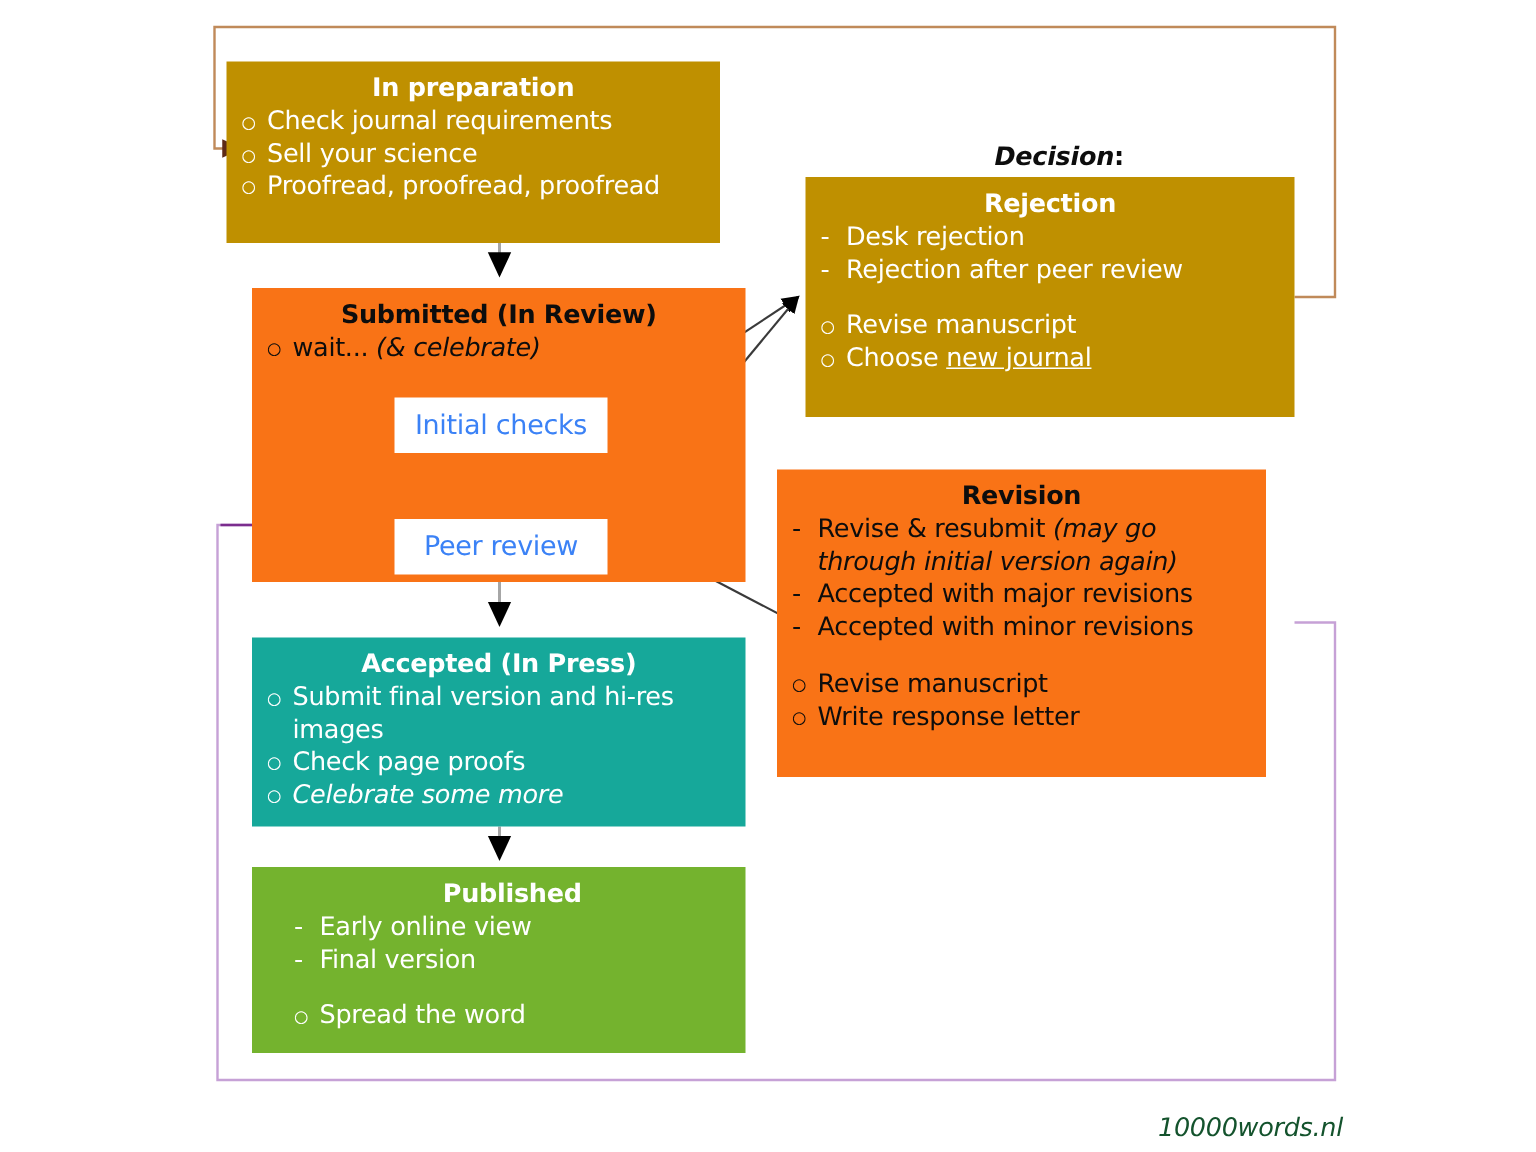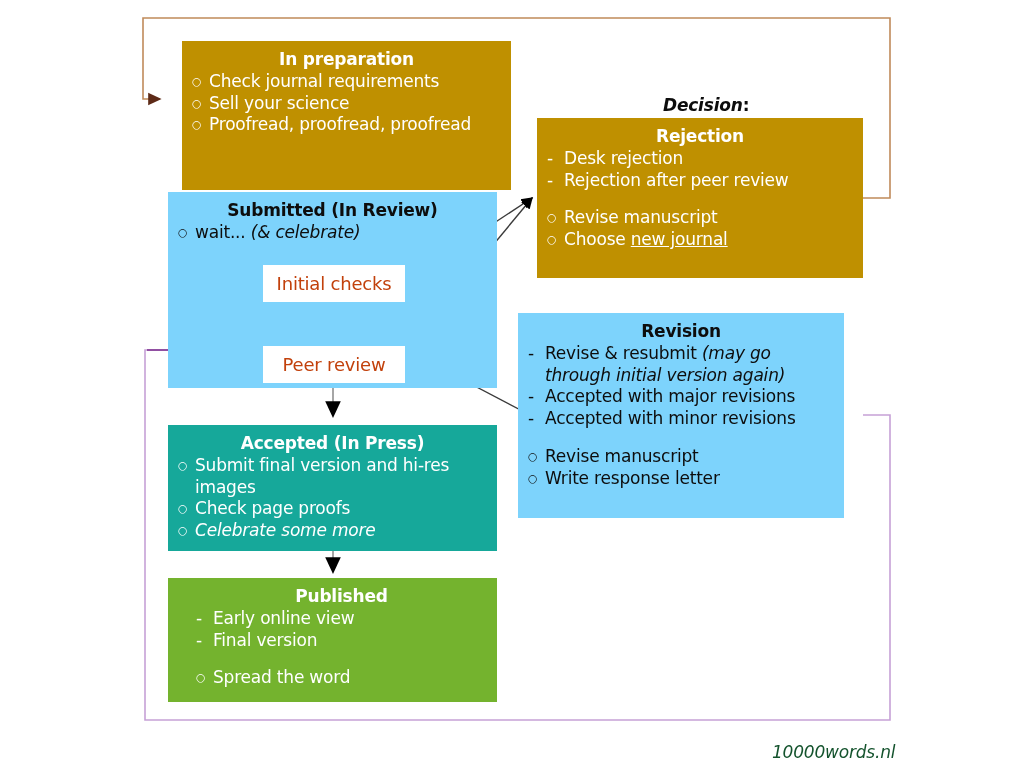--- a/index.html
+++ b/index.html
@@ -59,31 +59,31 @@
   }
   .box li .mk.circ {
     font-size: 11px;
     line-height: 1.95;
   }
   .box li .txt { flex: 1 1 auto; }
   .gap { height: 16px; }
 
   .box.gold   { background: #bf9000; color: #ffffff; }
   .box.gold .title { color: #ffffff; }
-  .box.pink   { background: #7dd3fc; color: #0d0d0d; }
+  .box.pink   { background: #f97316; color: #0d0d0d; }
   .box.pink .title { color: #0d0d0d; }
   .box.teal   { background: #16a89a; color: #ffffff; }
   .box.teal .title { color: #ffffff; }
   .box.green  { background: #74b32e; color: #ffffff; }
   .box.green .title { color: #ffffff; }
 
   .subbox {
     position: absolute;
     background: #ffffff;
-    color: #c2410c;
+    color: #3b82f6;
     font-size: 18px;
     letter-spacing: -0.2px;
     display: flex;
     align-items: center;
     justify-content: center;
     box-sizing: border-box;
   }
   .decision-label {
     position: absolute;
     font-size: 17px;
@@ -153,21 +153,21 @@
     <g>
       <path d="M863,198 L890,198 L890,18 L143,18 L143,99 L160,99" fill="none" stroke="#c08a5a" stroke-width="1.6" marker-end="url(#ahBrown)"></path>
     </g>
 
     <g>
       <path d="M863,415 L890,415 L890,720 L145,720 L145,350 L257,350" fill="none" stroke="#c6a1d6" stroke-width="1.6"></path>
       <line x1="147" y1="350" x2="258" y2="350" stroke="#7b2d8e" stroke-width="1.6" marker-end="url(#ahPurple)"></line>
     </g>
   </svg>
 
-  <div class="box gold" style="left:182px; top:41px; width:329px; height:149px;">
+  <div class="box gold" style="left:151px; top:41px; width:329px; height:121px;">
     <div class="title">In preparation</div>
     <ul>
       <li>
           <span class="mk circ">○</span>
           <span class="txt">Check journal requirements</span>
         </li>
       <li>
           <span class="mk circ">○</span>
           <span class="txt">Sell your science</span>
         </li>

